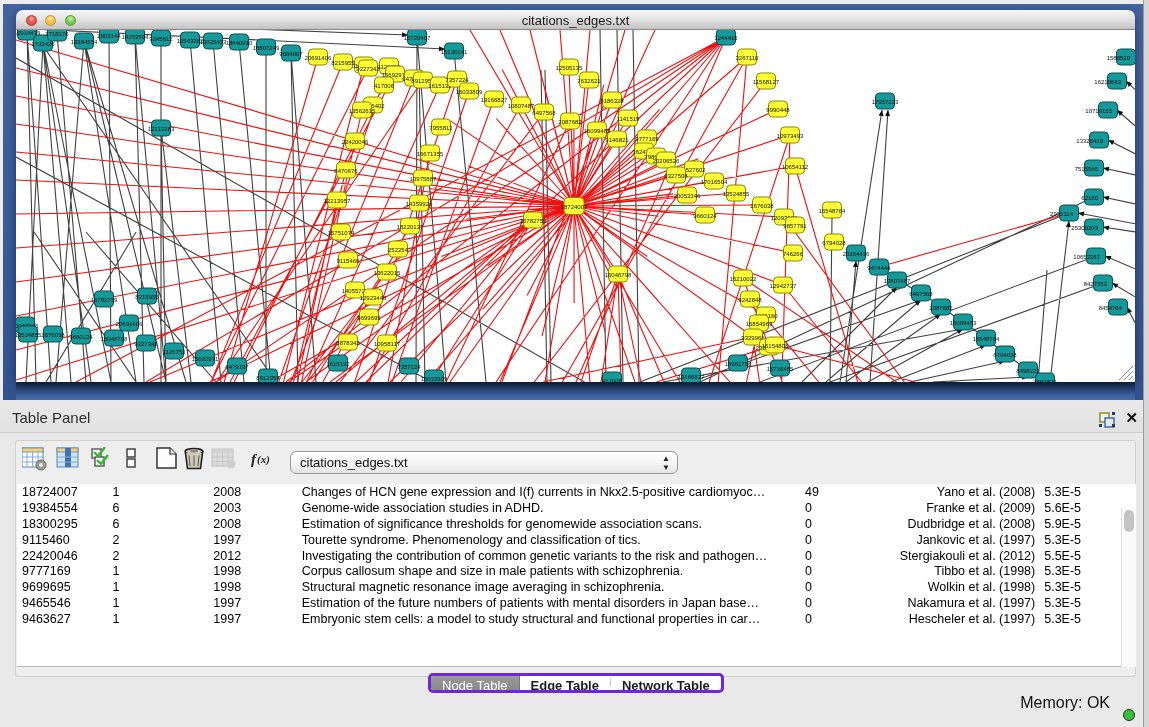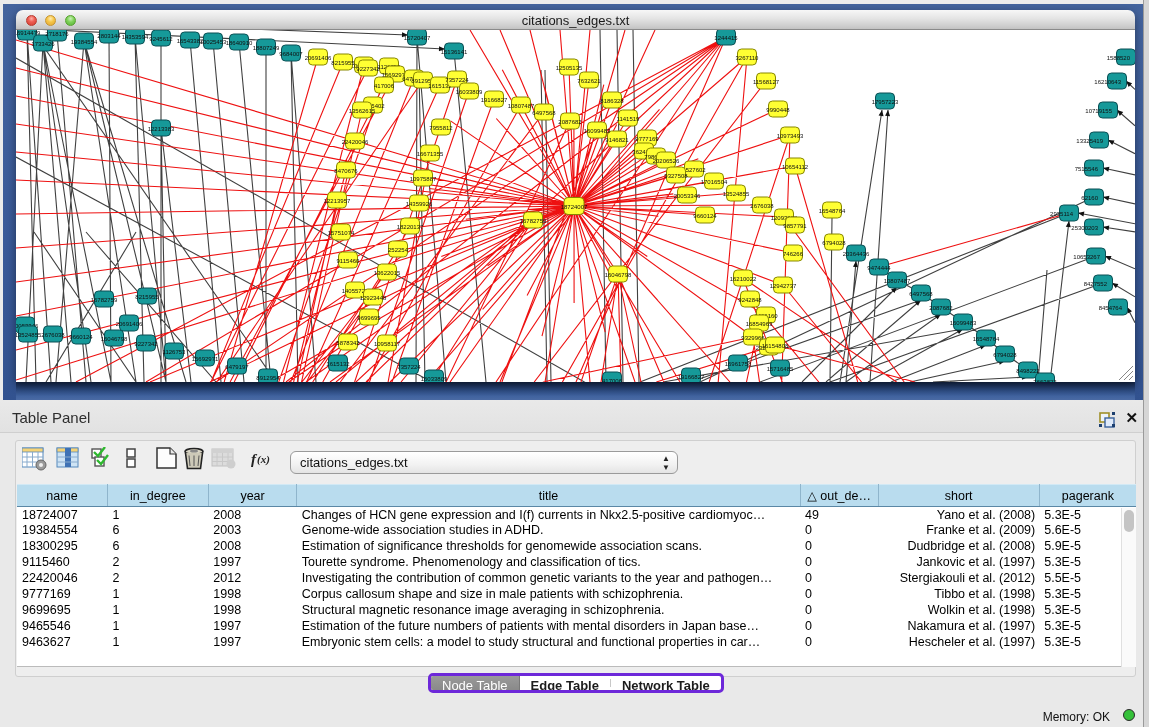--- a/index.html
+++ b/index.html
@@ -24,21 +24,21 @@
 table.data td{height:15.9px;overflow:hidden;white-space:nowrap;padding:0 4px 0 5px}
 table.data .c0{width:87px} table.data .c1{width:97px} table.data .c2{width:85px} table.data .c3{width:484px} table.data .c4{width:75px} table.data .c5{width:155px} table.data .c6{width:93px}
 table.data td.c5{text-align:right}
 .tblwrap{position:absolute;left:1px;top:43px;width:1119px;height:183px;background:#fff;border-bottom:1px solid #bbb}
 .vscroll{position:absolute;left:1105px;top:67px;width:15px;height:159px;background:#fafafa;border-left:1px solid #e0e0e0}
 .vscroll .thumb{position:absolute;left:2px;top:2px;width:10px;height:22px;border-radius:5px;background:#c4c4c4}
 .tabs{position:absolute;left:428px;top:273px;height:20px;display:flex;border:3px solid #6d28d9;border-radius:5px;background:#fff;overflow:hidden}
 .tabs .tab{font-size:13px;font-weight:bold;color:#1c1c1c;padding:2px 11px 0 11px;height:20px}
 .tabs .sel{background:linear-gradient(180deg,#9a9a9a,#828282);color:#fff;font-weight:normal;border-right:1px solid #787878}
 .tabs .sep{width:1px;background:#c8c8c8;margin:3px 0}
-.status{position:absolute;right:39px;top:310px;font-size:12px;color:#111}
+.status{position:absolute;right:39px;top:294px;font-size:16px;color:#111}
 .memdot{position:absolute;right:14px;top:309px;width:12px;height:12px;border-radius:50%;background:#35c13a;border:1.5px solid #2b2b2b}
 .rightstrip{position:absolute;right:0;top:0;width:6px;height:727px;background:linear-gradient(90deg,#9a9a9a 0 1px,#d6d6d6 1px 100%)}
 .icon{position:absolute;top:3px}
 </style></head><body>
 <div class="desktop"></div>
 <div class="shadowstrip" style="position:absolute;left:16px;top:382px;"></div>
 <div class="win" style="left:16px;top:10px">
   <div class="titlebar">
       <span class="tl r"></span>
       <span class="tl y"></span>
@@ -379,29 +379,20 @@
         </g>
         <text x="237" y="17" font-size="15" font-style="italic" font-weight="bold" font-family="Liberation Serif,serif" fill="#222">f</text>
         <text x="243" y="16" font-size="11" font-style="italic" font-weight="bold" font-family="Liberation Serif,serif" fill="#222">(x)</text>
           </g>
       </svg>
       <div class="combo">citations_edges.txt<span class="arr">▲<br>▼</span></div>
     </div>
     <div class="tblwrap"></div>
     <table class="data">
       <tbody>
-          <tr>
-            <th class="c0">name</th>
-            <th class="c1">in_degree</th>
-            <th class="c2">year</th>
-            <th class="c3">title</th>
-            <th class="c4">△ out_de…</th>
-            <th class="c5">short</th>
-            <th class="c6" style="border-right:none">pagerank</th>
-          </tr>
       <tr>
             <td class="c0">18724007</td>
             <td class="c1">1</td>
             <td class="c2">2008</td>
             <td class="c3">Changes of HCN gene expression and I(f) currents in Nkx2.5-positive cardiomyoc…</td>
             <td class="c4">49</td>
             <td class="c5">Yano et al. (2008)</td>
             <td class="c6">5.3E-5</td>
           </tr>
           <tr>
@@ -428,21 +419,21 @@
             <td class="c2">1997</td>
             <td class="c3">Tourette syndrome. Phenomenology and classification of tics.</td>
             <td class="c4">0</td>
             <td class="c5">Jankovic et al. (1997)</td>
             <td class="c6">5.3E-5</td>
           </tr>
           <tr>
             <td class="c0">22420046</td>
             <td class="c1">2</td>
             <td class="c2">2012</td>
-            <td class="c3">Investigating the contribution of common genetic variants to the year and pathogen…</td>
+            <td class="c3">Investigating the contribution of common genetic variants to the risk and pathogen…</td>
             <td class="c4">0</td>
             <td class="c5">Stergiakouli et al. (2012)</td>
             <td class="c6">5.5E-5</td>
           </tr>
           <tr>
             <td class="c0">9777169</td>
             <td class="c1">1</td>
             <td class="c2">1998</td>
             <td class="c3">Corpus callosum shape and size in male patients with schizophrenia.</td>
             <td class="c4">0</td>

